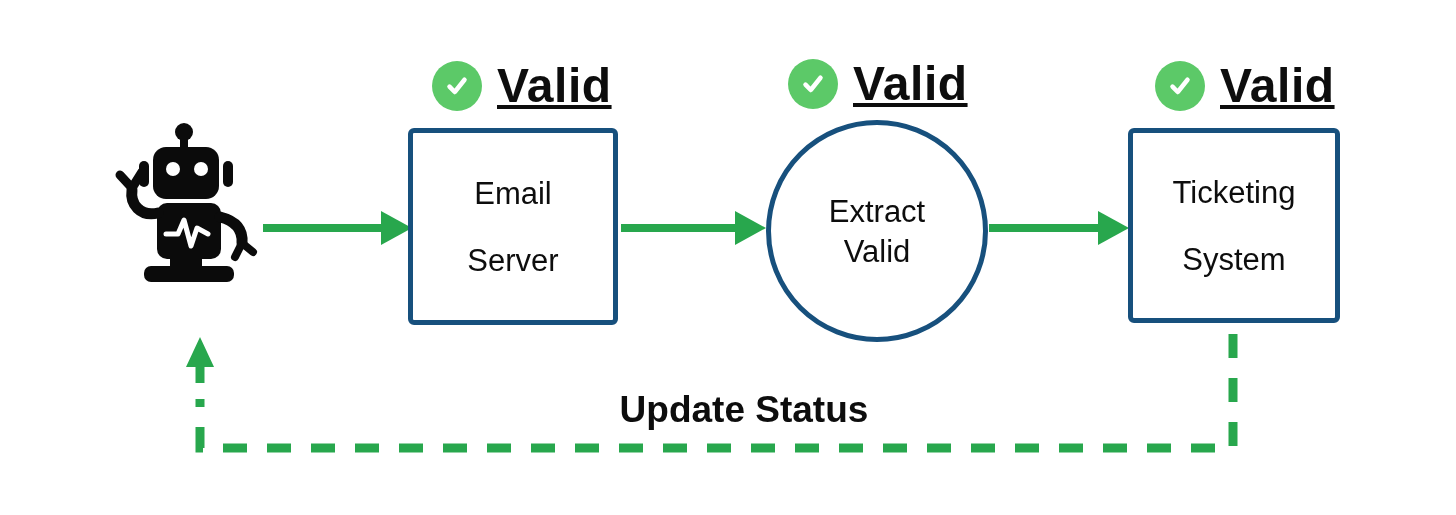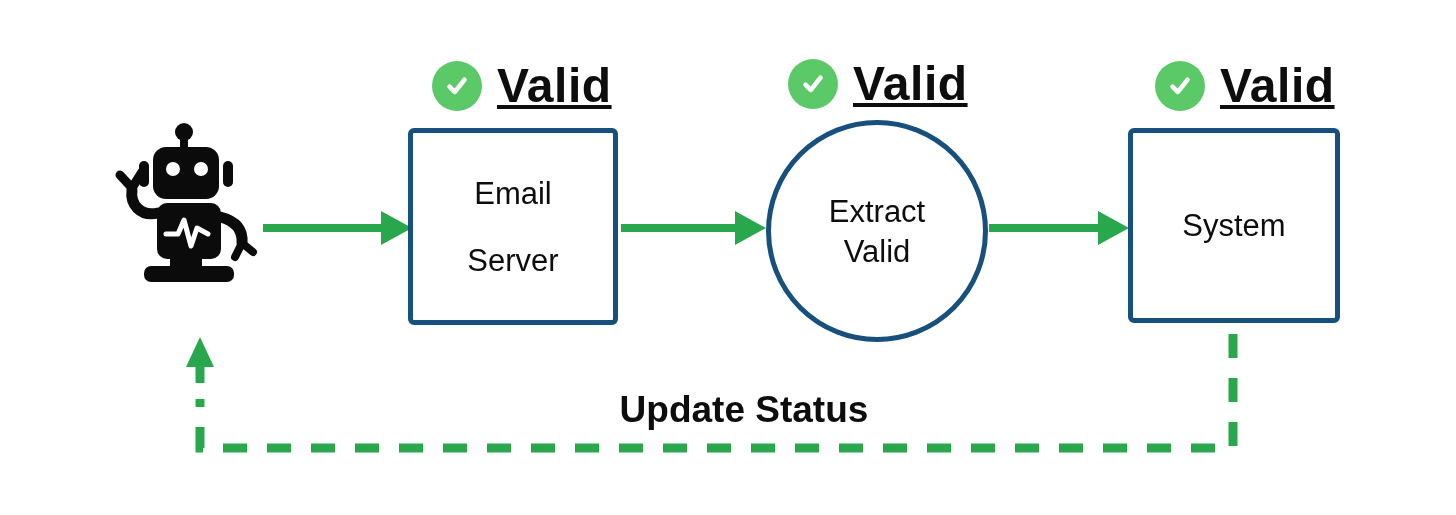--- a/index.html
+++ b/index.html
@@ -139,18 +139,19 @@
 
   <div class="node rectnode node-email">
     <div class="nline">Email</div>
     <div class="nline">Server</div>
   </div>
   <div class="node circlenode node-extract">
     <div class="nline">Extract</div>
     <div class="nline">Valid</div>
   </div>
   <div class="node rectnode node-ticket">
+    <div class="nline">Ticketing</div>
     <div class="nline">System</div>
   </div>
 
   <div class="update-status">Update Status</div>
 
 </div>
 
 </body></html>

